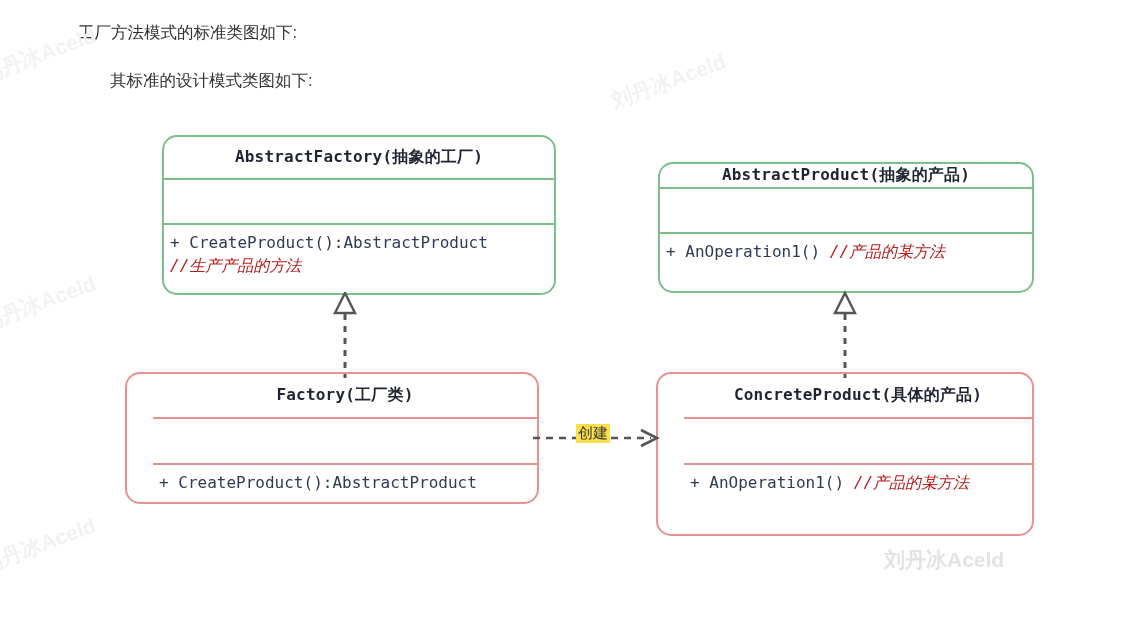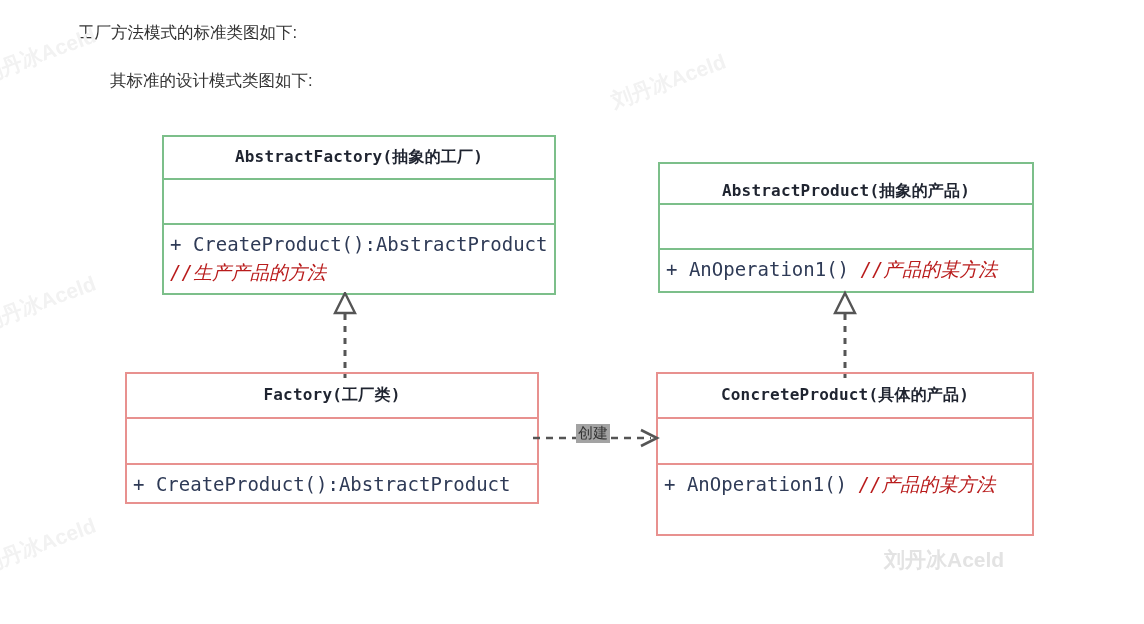--- a/index.html
+++ b/index.html
@@ -44,25 +44,25 @@
   #wm-2 { left: 612px; top: 88px; }
   #wm-3 { left: -18px; top: 310px; }
   #wm-4 { left: -18px; top: 552px; }
   #wm-5 { left: 884px; top: 546px; color: #e3e3e3; }
 
   
   .uml-box {
     position: absolute;
     box-sizing: border-box;
     background: #ffffff;
-    border-radius: 0;
+    border-radius: 15px;
     overflow: hidden;
   }
   .uml-box.green { border: 2px solid #7cbf8a; }
-  .uml-box.red   { border: 2px solid #e8918f; }
+  .uml-box.red   { border: 2px solid #e8918f; padding-left: 26px; }
 
   .uml-title {
     box-sizing: border-box;
     width: 100%;
     text-align: center;
     font-family: "DejaVu Sans Mono", monospace;
     font-weight: bold;
     font-size: 16px;
     color: #1f2430;
     display: flex;
@@ -75,38 +75,38 @@
 
   .uml-attrs {
     width: 100%;
     box-sizing: border-box;
   }
   .uml-ops {
     box-sizing: border-box;
     width: 100%;
     padding: 6px 0 6px 6px;
     font-family: "DejaVu Sans Mono", monospace;
-    font-size: 19px;
+    font-size: 16px;
     color: #2e3a56;
     line-height: 1.45;
   }
   .op-line { white-space: nowrap; }
   .op-comment {
     color: #b91c1c;
     font-style: italic;
     font-family: "DejaVu Sans Mono", monospace;
   }
 
   
   #box-abstract-factory { left: 162px; top: 135px; width: 394px; height: 160px; }
   #box-abstract-factory .uml-title { height: 41px; }
   #box-abstract-factory .uml-attrs { height: 43px; }
 
   #box-abstract-product { left: 658px; top: 162px; width: 376px; height: 131px; }
-  #box-abstract-product .uml-title { height: 23px; margin-top: 16px; }
+  #box-abstract-product .uml-title { height: 23px; }
   #box-abstract-product .uml-attrs { height: 43px; }
 
   #box-factory { left: 125px; top: 372px; width: 414px; height: 132px; }
   #box-factory .uml-title { height: 43px; }
   #box-factory .uml-attrs { height: 44px; }
 
   #box-concrete-product { left: 656px; top: 372px; width: 378px; height: 164px; }
   #box-concrete-product .uml-title { height: 43px; }
   #box-concrete-product .uml-attrs { height: 44px; }
 
@@ -119,21 +119,21 @@
   #conn-realize-right { left: 800px; top: 290px; width: 90px; height: 88px; }
   #conn-create        { left: 533px; top: 418px; width: 132px; height: 40px; }
 
   .create-label {
     position: absolute;
     left: 576px;
     top: 424px;
     font-family: "Liberation Sans", sans-serif;
     font-size: 15px;
     color: #333333;
-    background: #a3a3a3;
+    background: #fde047;
     padding: 0 2px;
     white-space: nowrap;
   }
 </style>
 </head>
 <body>
 
 <div id="page">
 
   <div class="prose" id="line-2">其标准的设计模式类图如下:</div>

